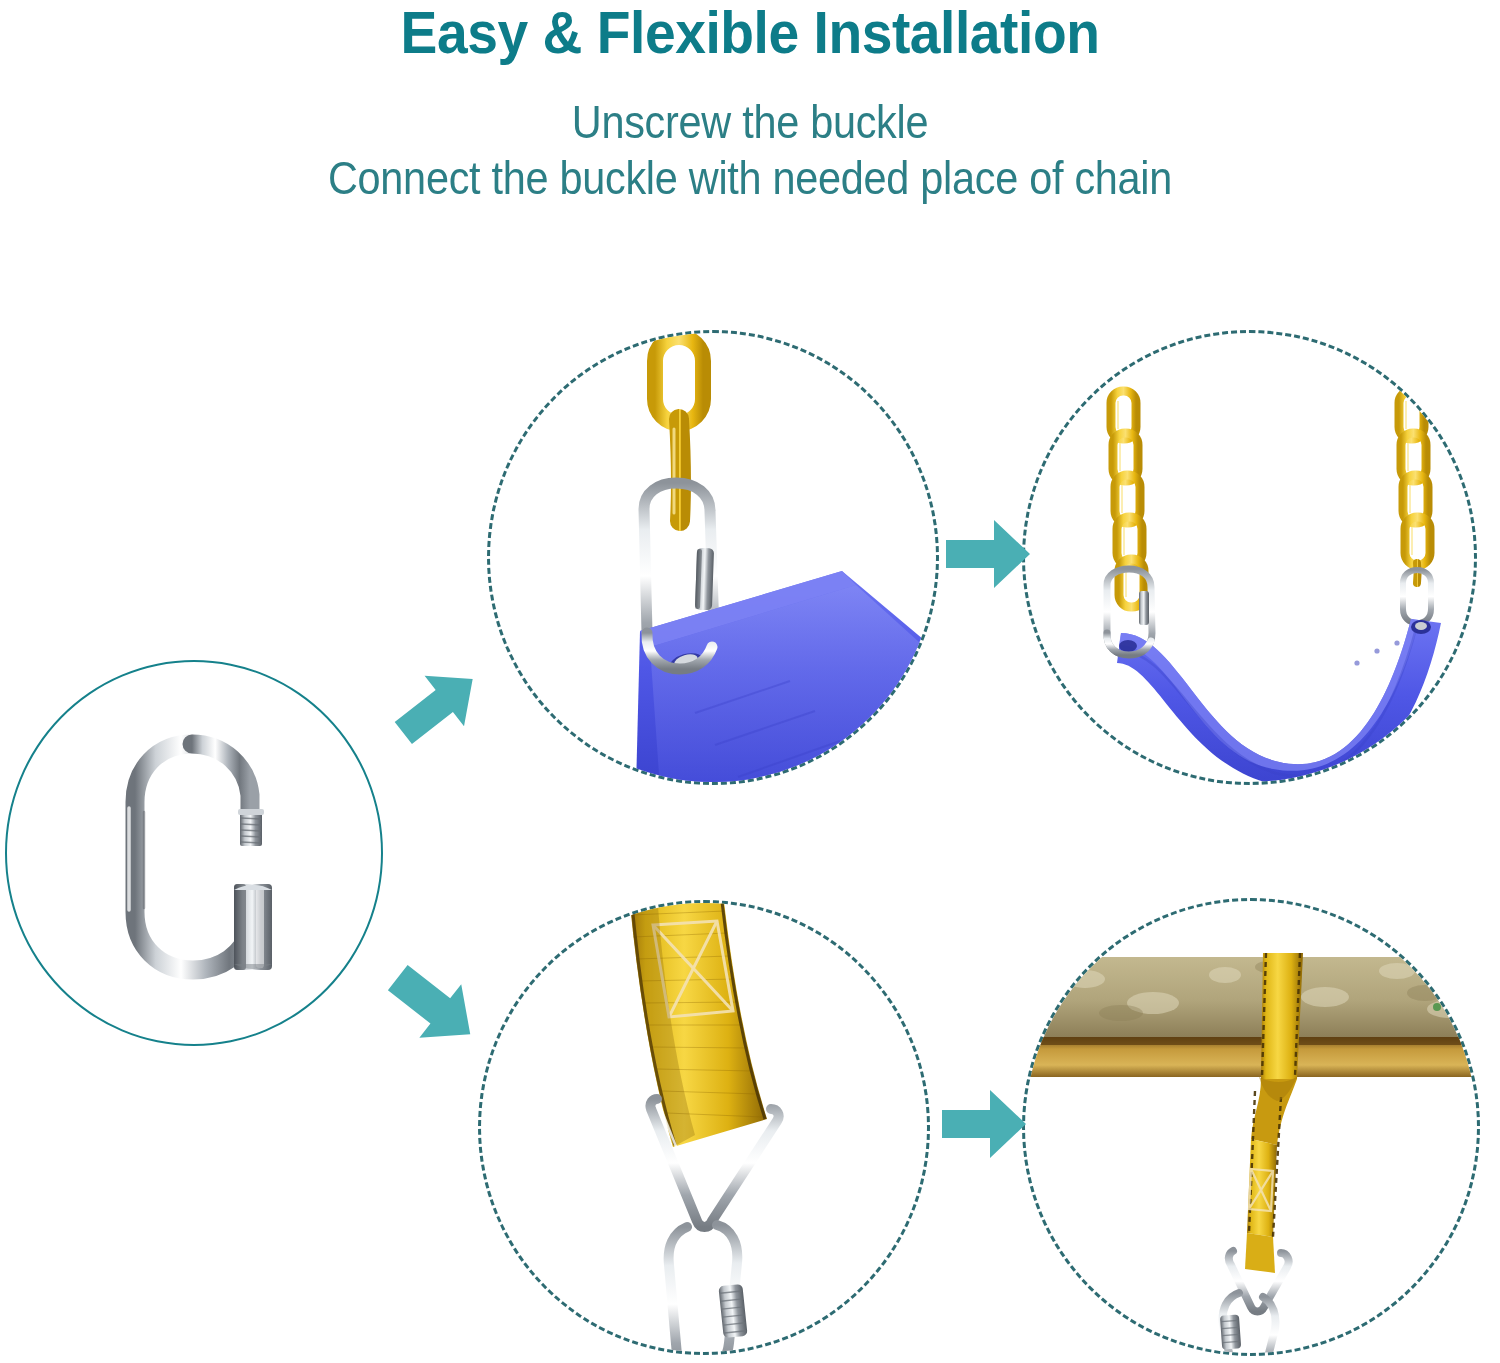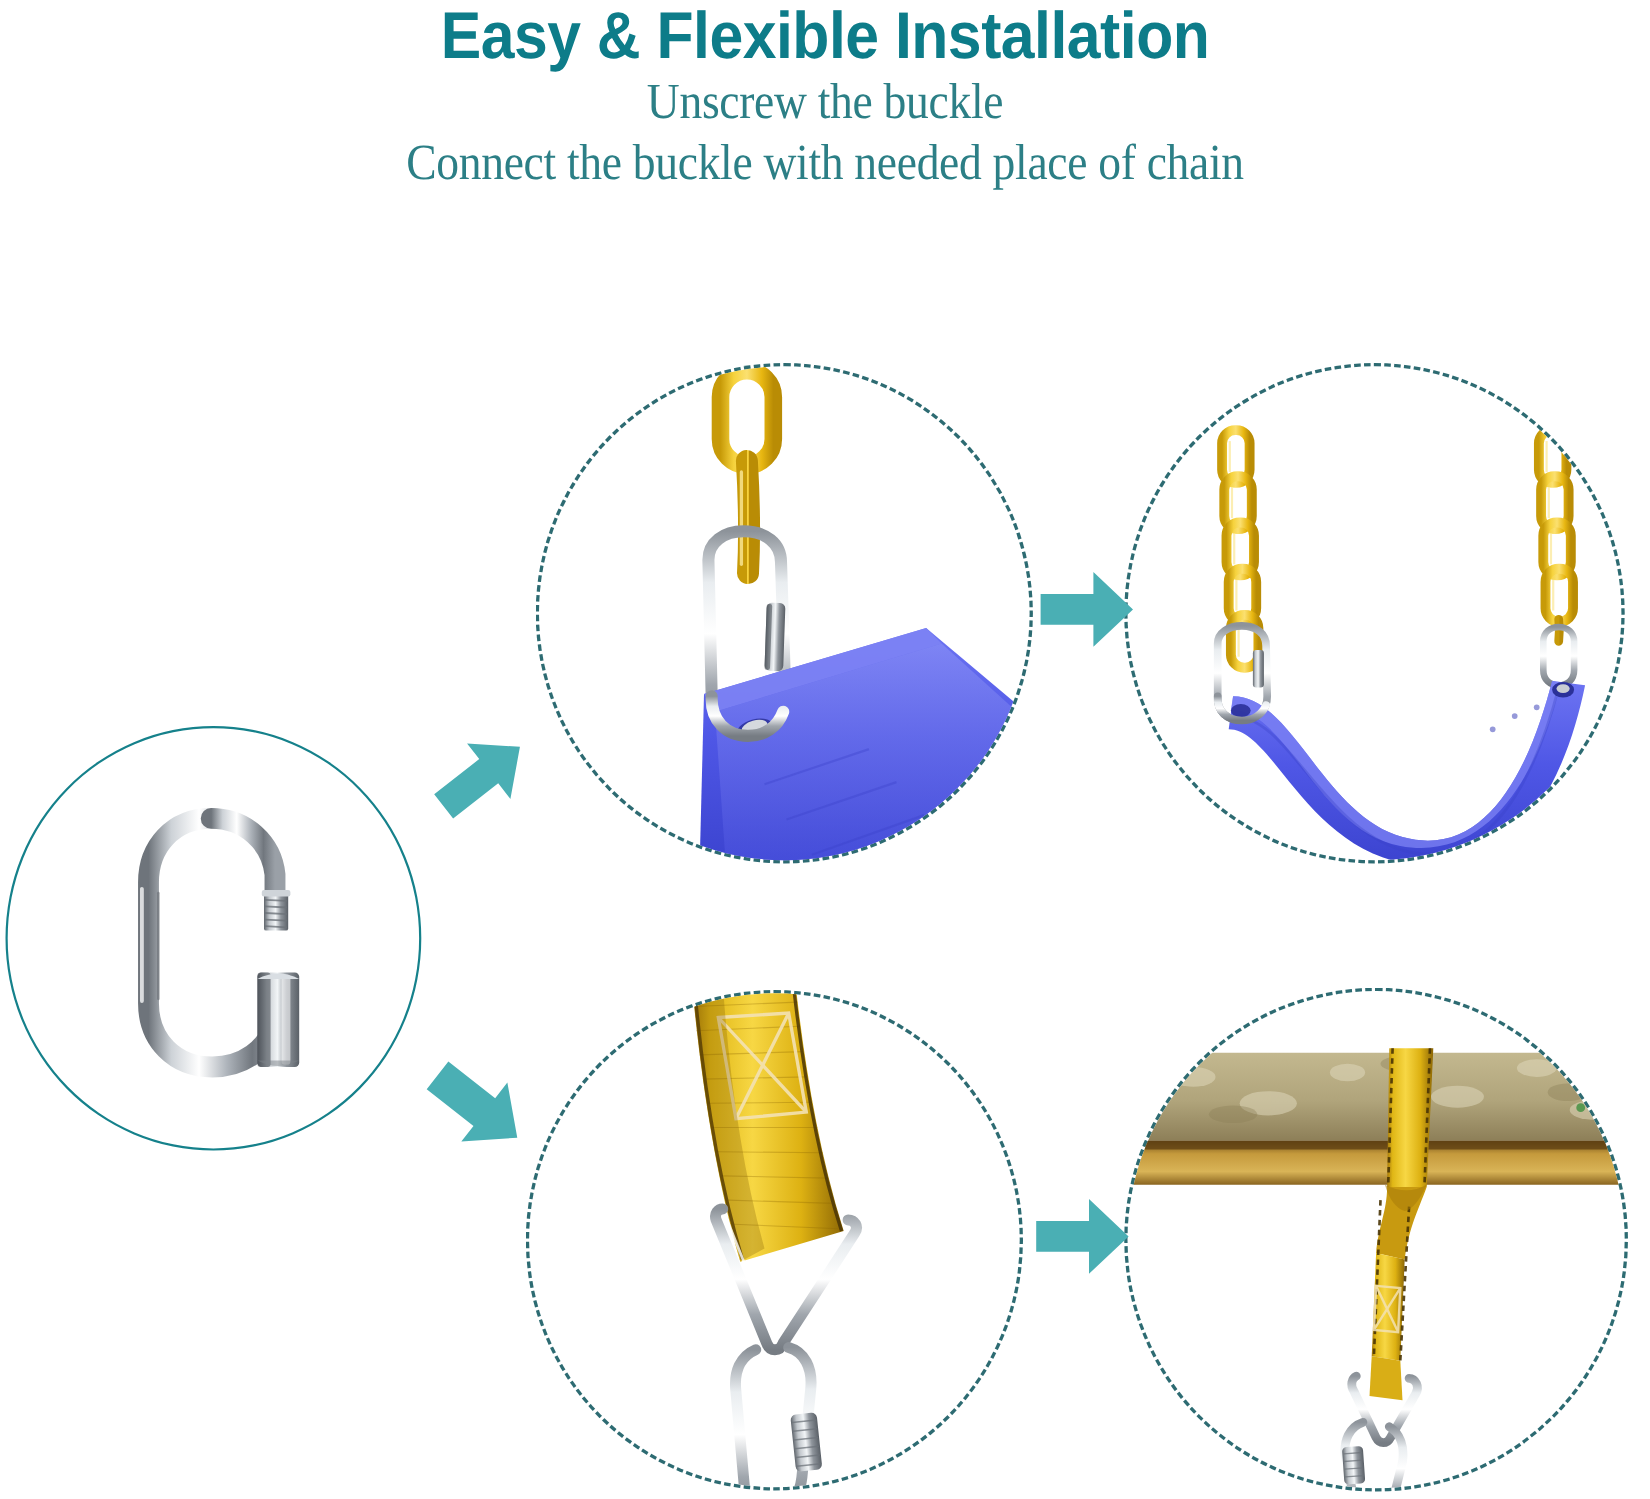--- a/index.html
+++ b/index.html
@@ -30,21 +30,21 @@
     font-size: 60px;
     line-height: 62px;
     font-weight: bold;
     color: #0d7c89;
     letter-spacing: -0.5px;
     transform: scaleX(0.92);
     transform-origin: center top;
     white-space: nowrap;
   }
   .subtitle-wrap {
-    font-family: Liberation Serif, serif;
+    margin-top: 30px;
   }
   .subtitle {
     margin: 0;
     font-size: 46px;
     line-height: 56px;
     font-weight: 300;
     color: #2c7f86;
     letter-spacing: -0.3px;
     transform: scaleX(0.90);
     transform-origin: center top;

